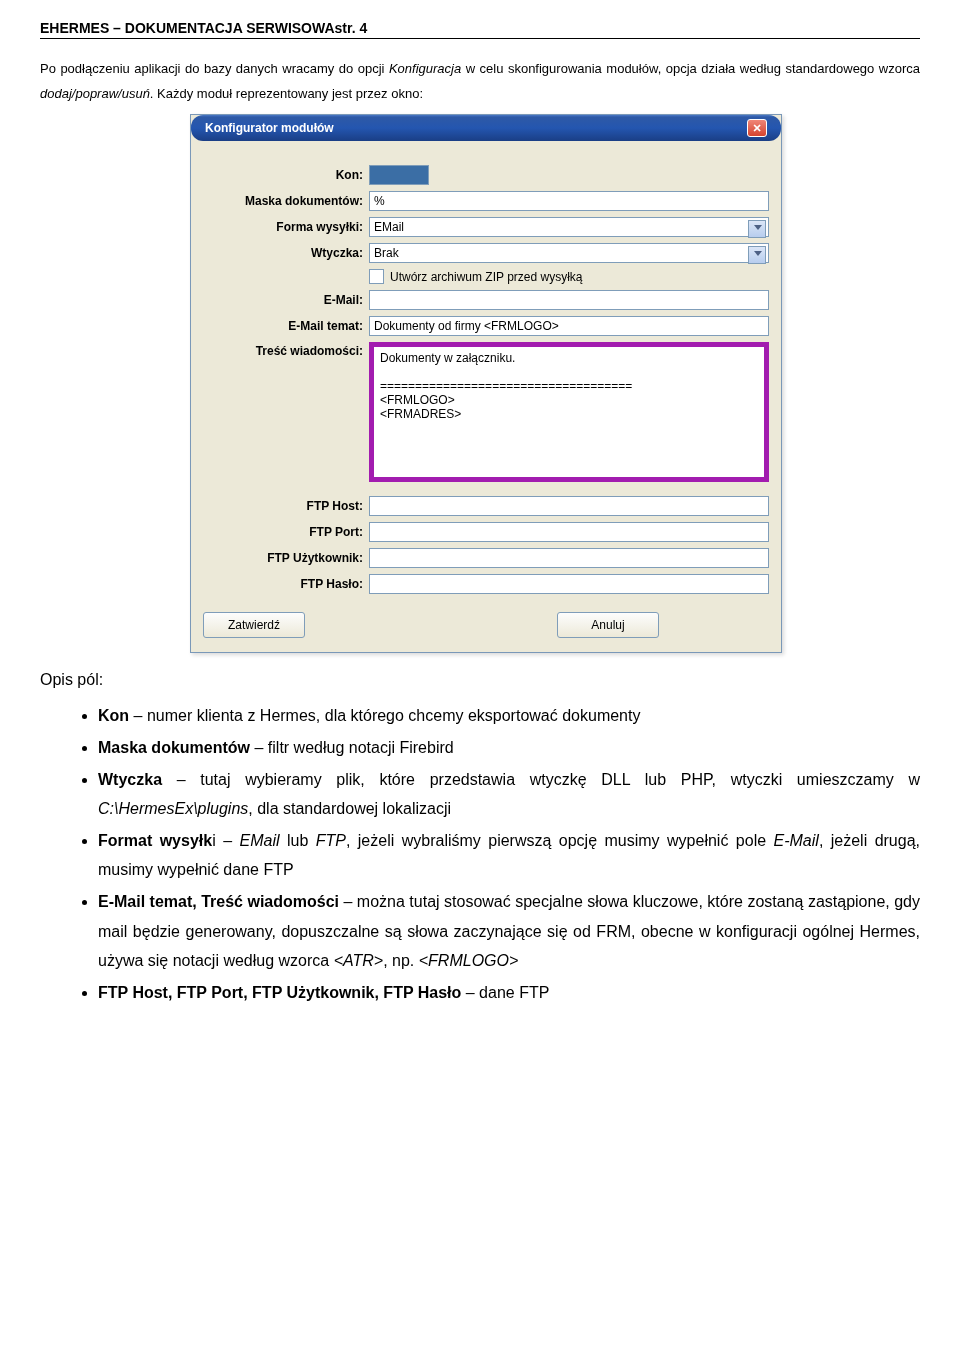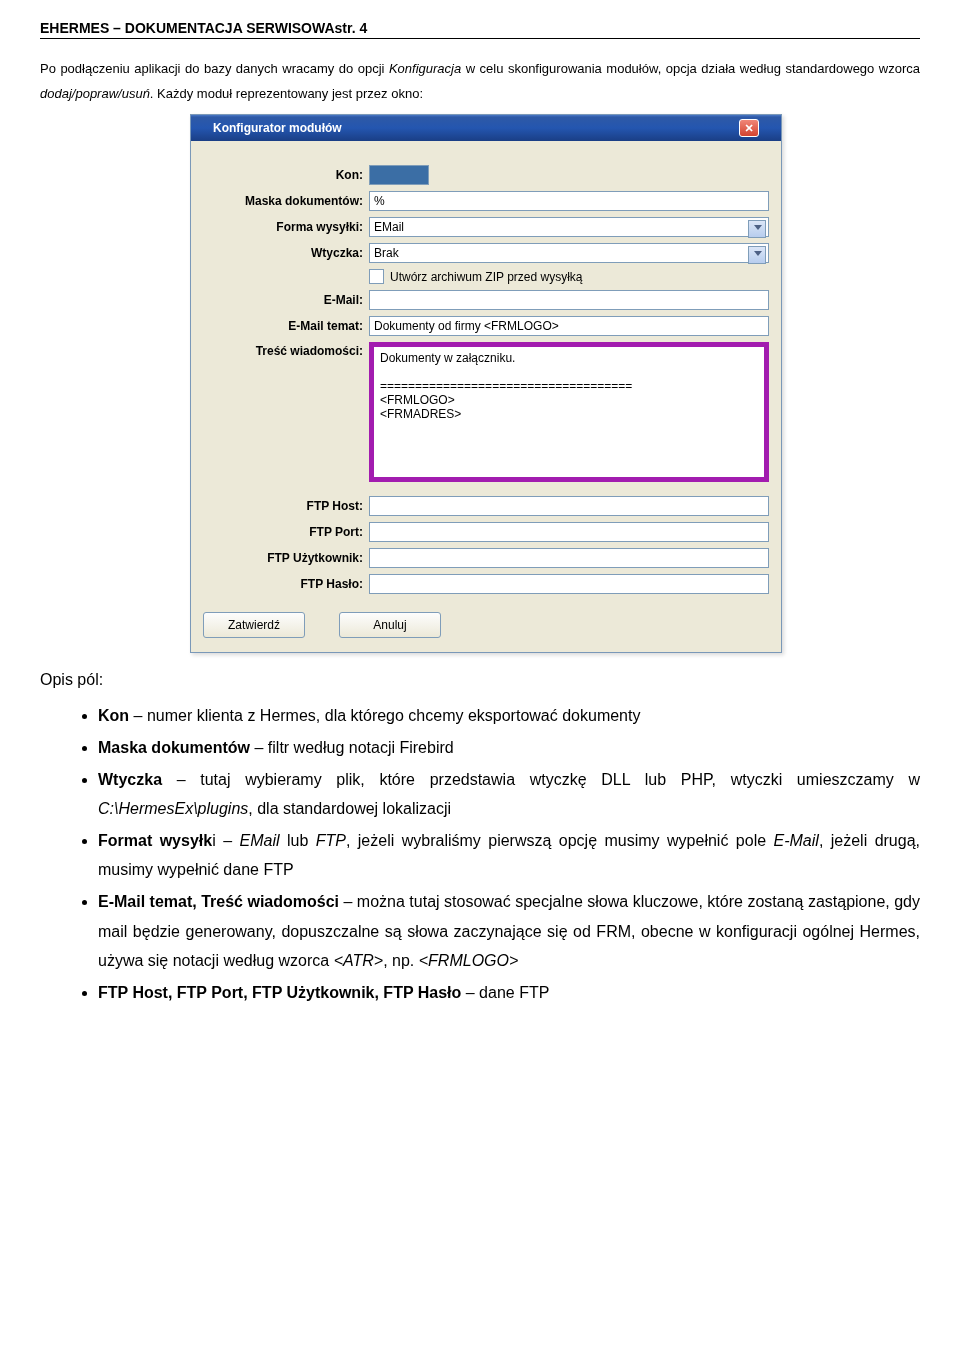--- a/index.html
+++ b/index.html
@@ -36,25 +36,26 @@
     border: 1px solid #7a98b8;
     font-family: Tahoma, Arial, sans-serif;
     font-size: 12px;
     background: #ece9d8;
     box-shadow: 2px 2px 4px rgba(0,0,0,0.15);
   }
   .titlebar {
     background: linear-gradient(to bottom, #4a79c7 0%, #2e59a6 8%, #2456b0 50%, #1a3e85 100%);
     color: #fff;
     font-weight: bold;
-    padding: 4px 22px;
+    padding: 4px 14px;
     font-size: 12px;
     display: flex;
     justify-content: space-between;
     align-items: center;
+    border-radius: 12px;
   }
   .close-x {
     width: 18px; height: 16px;
     background: linear-gradient(to bottom,#f08678,#d4432f);
     border: 1px solid #fff;
     border-radius: 3px;
     color:#fff; font-weight:bold; font-size:11px;
     display:flex; align-items:center; justify-content:center;
     line-height:1;
   }
@@ -111,21 +112,21 @@
   }
   .fcheck {
     width:13px;height:13px;border:1px solid #7f9db9;background:#fff;margin-right:6px;
   }
   .ftextarea {
     flex:1; background:#fff; border:5px solid #a21caf;
     height: 140px; font-size:12px; padding:4px 6px;
     box-sizing:border-box; white-space:pre-wrap;
   }
   .btn-row {
-    display:flex; justify-content:flex-start; gap:34px;
+    display:flex; justify-content:space-between; gap:34px;
     padding: 12px 110px 0 0;
   }
   .wbtn {
     width: 100px; height: 24px;
     background: linear-gradient(#fdfdfd,#ece9d8);
     border: 1px solid #7f9db9;
     border-radius: 3px;
     font-size: 12px;
     display:flex;align-items:center;justify-content:center;
   }

